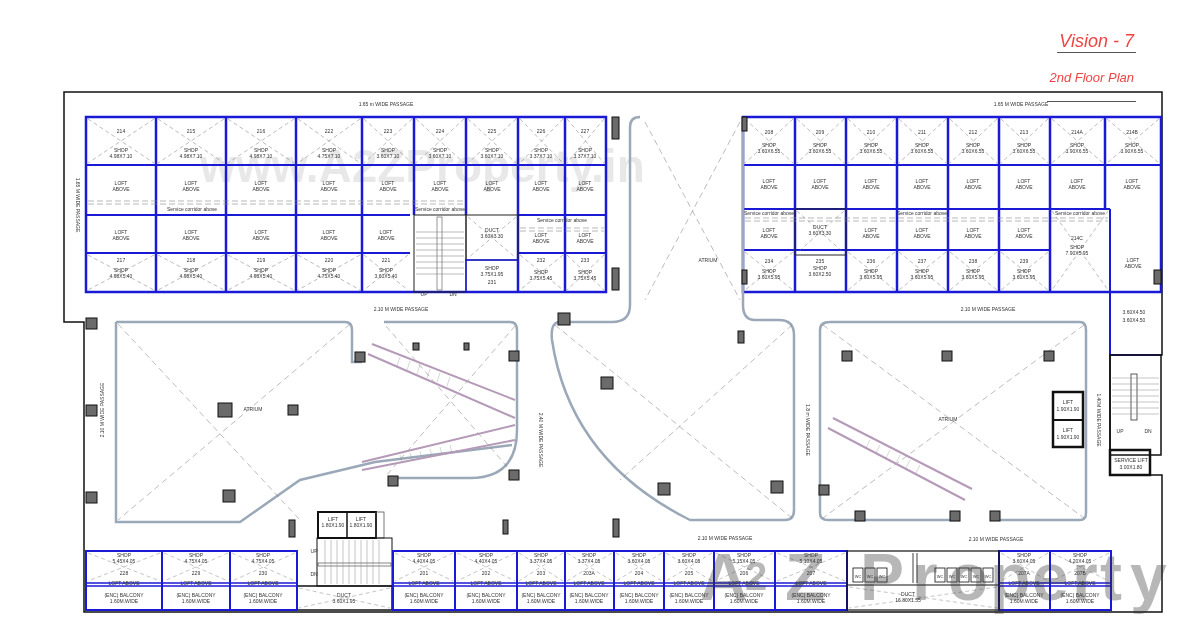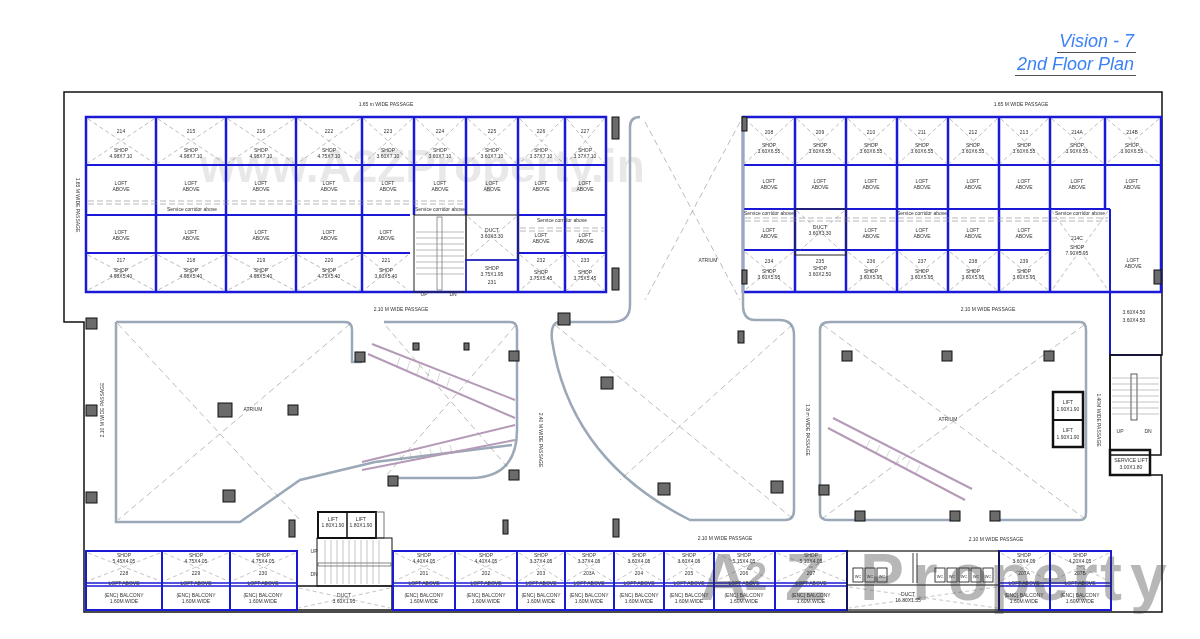--- a/index.html
+++ b/index.html
@@ -1,20 +1,20 @@
 <!DOCTYPE html>
 <html><head>
 <meta charset="utf-8">
 <style>
   html, body { margin:0; padding:0; background:#ffffff; }
   body { width:1200px; height:639px; position:relative; overflow:hidden; font-family:"Liberation Sans", sans-serif; }
   #plan { position:absolute; left:0; top:0; width:1200px; height:639px; }
-  .title { position:absolute; right:64px; font-style:italic; color:#3b82f6; font-family:"Liberation Sans", sans-serif; text-align:right; }
+  .title { position:absolute; right:64px; font-style:italic; color:#ef4444; font-family:"Liberation Sans", sans-serif; text-align:right; }
   .t1 { top:31px; font-size:18px; border-bottom:1px solid #555; padding:0 2px; }
-  .t2 { top:54px; font-size:18px; border-bottom:1px solid #555; padding:0 2px; }
+  .t2 { top:54px; font-size:13px; border-bottom:1px solid #555; padding:16px 2px; }
   svg text { font-family:"Liberation Sans", sans-serif; fill:#333; }
   .lbl { font-size:5px; }
   .wm1 { font-size:46px; fill:#d7d7d7; opacity:0.55; font-weight:bold; }
 </style>
 </head>
 <body>
 
 <div class="title t1">Vision - 7</div>
 <div class="title t2">2nd Floor Plan</div>
 

